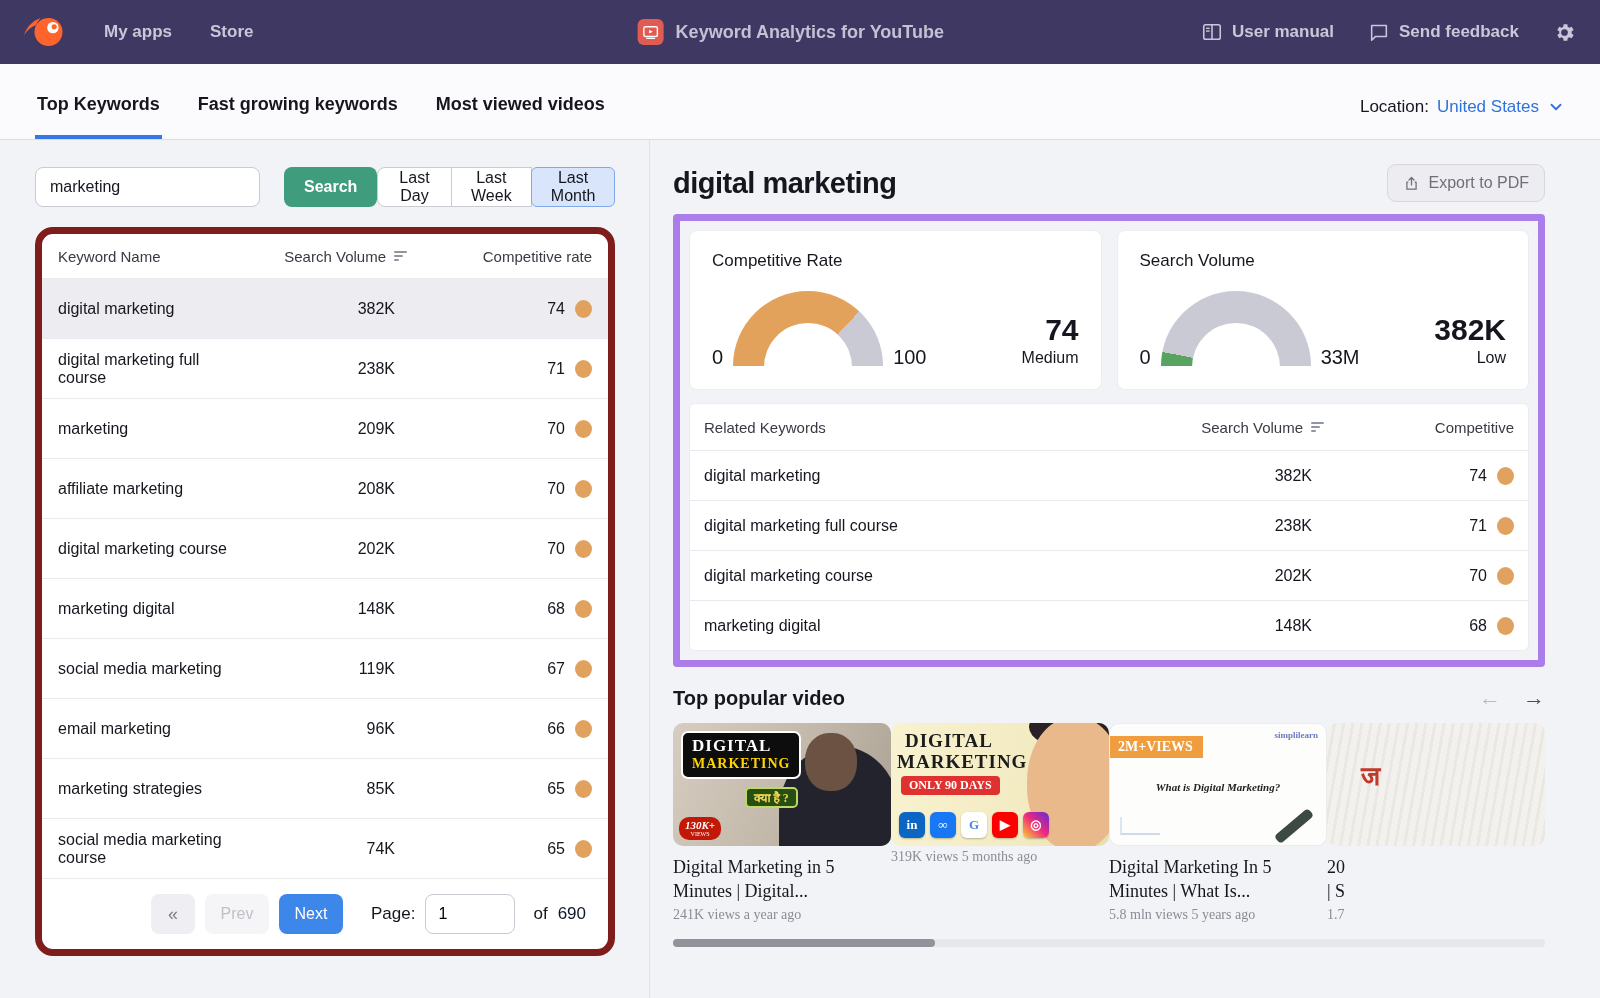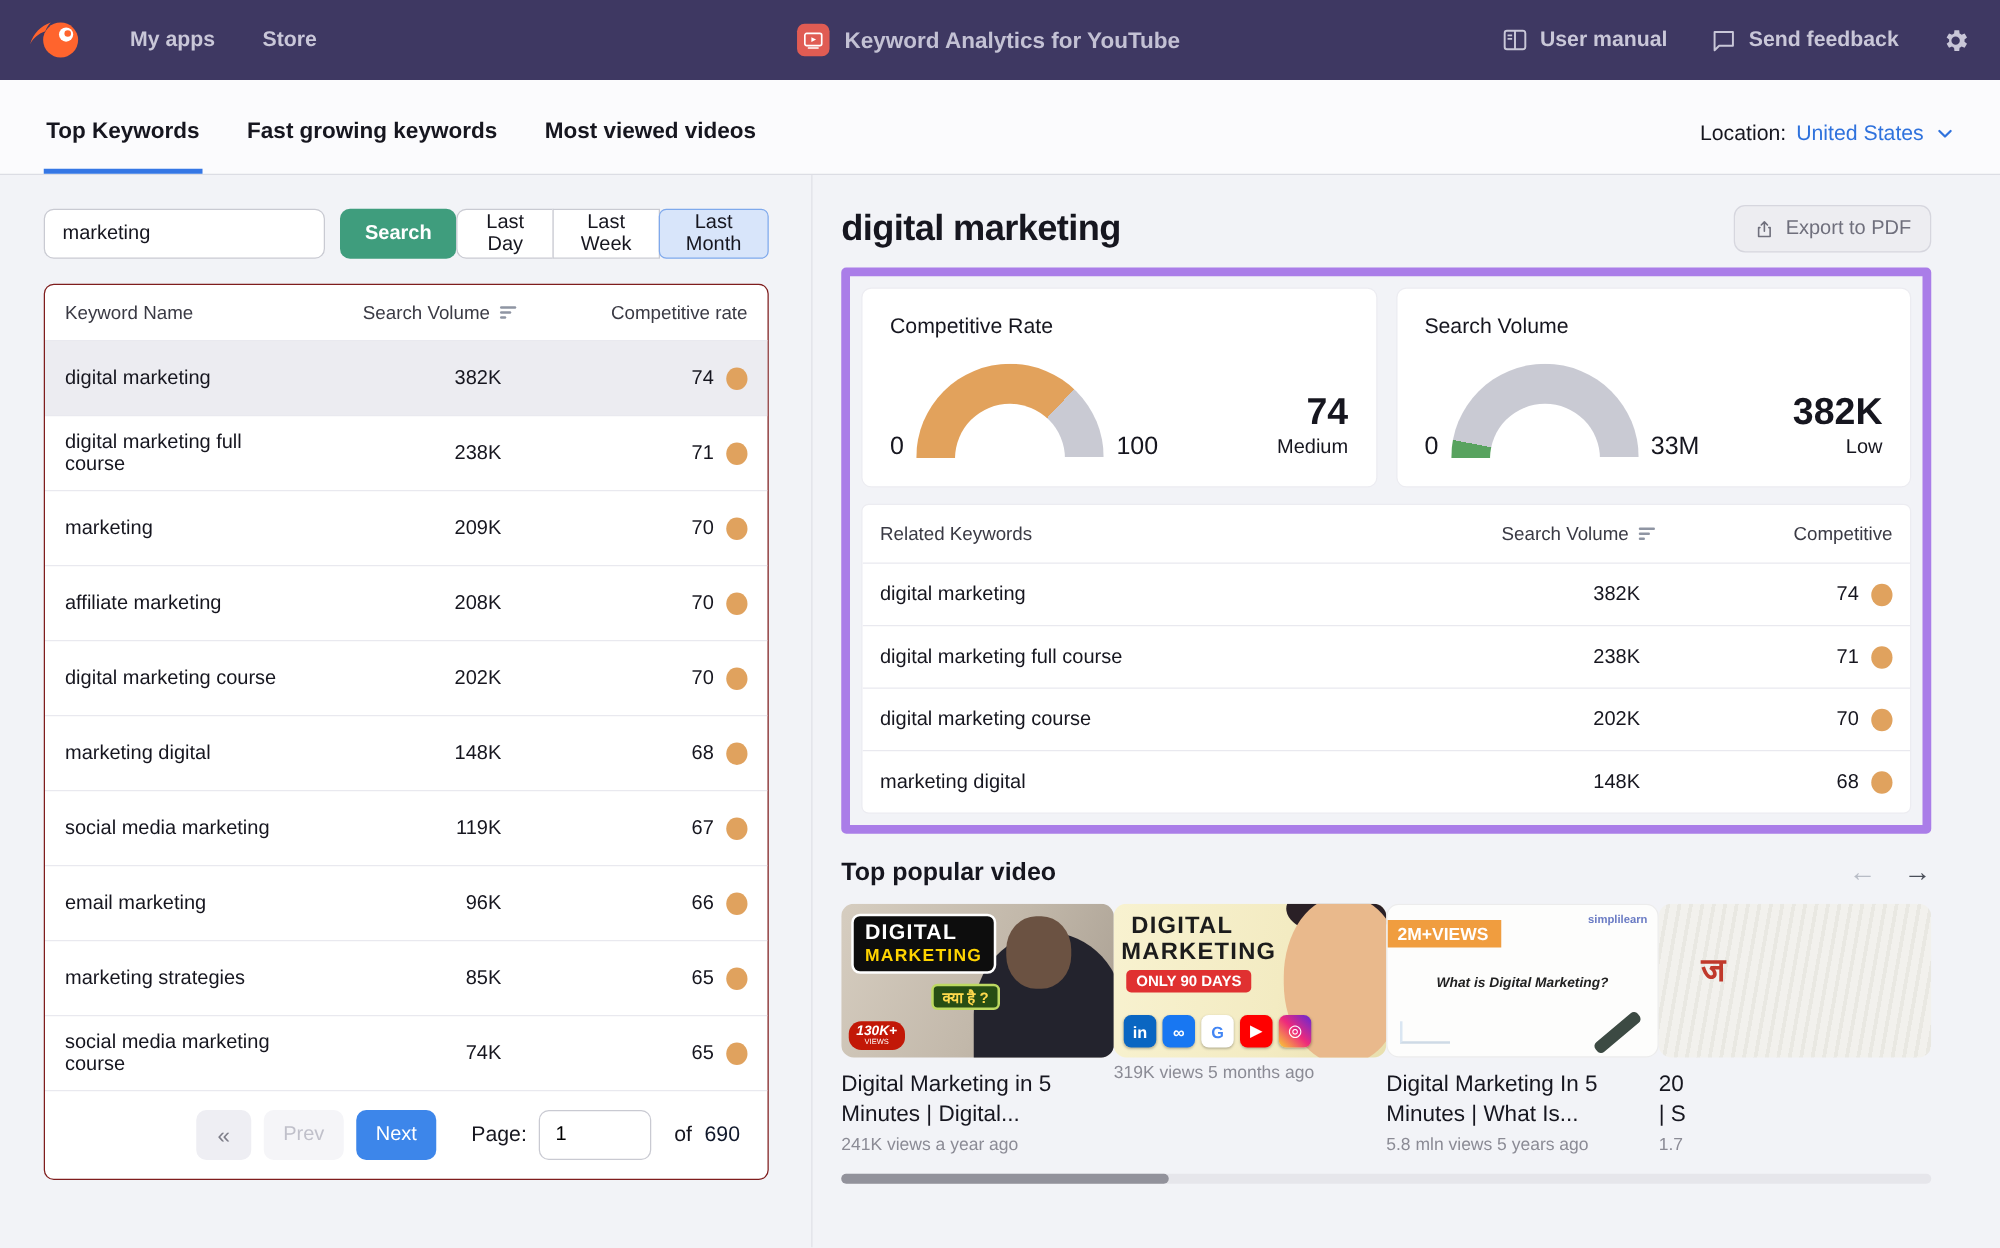--- a/index.html
+++ b/index.html
@@ -49,34 +49,34 @@
   .left-panel { width:762px; padding:27px 34px 0 35px; }
   .right-panel { flex:1; border-left:1px solid #e0e1e8; padding:24px 55px 0 23px; }
 
   
   .search-row { display:flex; align-items:center; margin-bottom:20px; }
   .search-input {
     width:225px; height:40px; border:1px solid #c9cad2; border-radius:8px;
     padding:0 14px; font-size:16px; font-family:inherit; color:#16161f; background:#fff;
   }
   .btn-search {
-    margin-left:12px; height:40px; padding:0 20px; background:#3f9d7d; color:#fff;
+    margin-left:24px; height:40px; padding:0 20px; background:#3f9d7d; color:#fff;
     border:none; border-radius:8px; font-size:16px; font-weight:600; font-family:inherit; cursor:pointer;
   }
   .segmented { margin-left:auto; display:flex; }
   .seg-btn {
     height:40px; padding:0 17px; background:#fff; border:1px solid #c9cad2;
     font-size:16px; font-family:inherit; color:#16161f; margin-left:-1px; cursor:pointer; position:relative;
   }
   .seg-btn:first-child { border-radius:8px 0 0 8px; margin-left:0; }
   .seg-btn:last-child { border-radius:0 8px 8px 0; }
   .seg-btn.selected { background:#d8e5fa; border-color:#7fa9ec; z-index:1; border-radius:6px; }
 
   
-  .table-card { background:#fff; border:1px solid #7f1d1d; border-radius:8px; overflow:hidden;margin-top:11px; }
+  .table-card { background:#fff; border:7px solid #7f1d1d; border-radius:18px; overflow:hidden;margin-top:11px; }
   .t-head { display:flex; align-items:center; height:44px; padding:0 16px; }
   .t-head .c-kw { font-size:15px; color:#3a3a44; }
   .th-vol { display:flex; justify-content:flex-end; align-items:center; gap:8px;
     font-size:15px; color:#3a3a44; width:180px; cursor:pointer; }
   .th-rate { width:185px; text-align:right; font-size:15px; color:#3a3a44; }
   .sort-icon { display:inline-flex; flex-direction:column; gap:2px; }
   .sort-icon i { display:block; height:2px; background:#8f95a3; border-radius:1px; }
   .sort-icon i:nth-child(1){ width:13px; } .sort-icon i:nth-child(2){ width:9px; } .sort-icon i:nth-child(3){ width:5px; }
   .t-row { display:flex; align-items:center; height:60px; padding:0 16px;
     border-top:1px solid #e9e9ef; cursor:pointer; }
@@ -132,21 +132,21 @@
   .r-row { display:flex; align-items:center; height:50px; padding:0 14px;
     border-top:1px solid #e9e9ef; cursor:pointer; }
   .r-row .c-vol { width:230px; }
   .r-row .c-rate { width:190px; }
 
   
   .videos-head { display:flex; align-items:center; margin-top:18px; margin-bottom:12px; }
   .videos-title { font-size:20px; font-weight:800; }
   .vid-arrows { margin-left:auto; display:flex; gap:22px; font-size:22px; }
   .arrow-prev { color:#b8bcc6; cursor:pointer; } .arrow-next { color:#4a4e59; cursor:pointer; }
-  .cards-row { display:flex; overflow:hidden; width:100%; }
+  .cards-row { display:flex; overflow:hidden; width:100%;font-family:Liberation Serif, serif; }
   .v-card { width:218px; flex:0 0 auto; cursor:pointer; }
   .v-thumb { width:218px; height:123px; border-radius:10px; position:relative; overflow:hidden; }
   .v-title { font-size:18px; font-weight:500; line-height:1.35; margin-top:9px; color:#16161f; }
   .v-meta { font-size:14px; color:#8b8b95; margin-top:3px; }
 
   
   .thumb1 { background:linear-gradient(115deg,#d6cdc0 0%,#c2b8aa 55%,#a99f92 100%); }
   .t1-person { position:absolute; right:-8px; bottom:-30px; width:120px; height:130px;
     background:#23232d; border-radius:50% 50% 0 0; }
   .t1-head { position:absolute; right:34px; top:10px; width:52px; height:58px;

